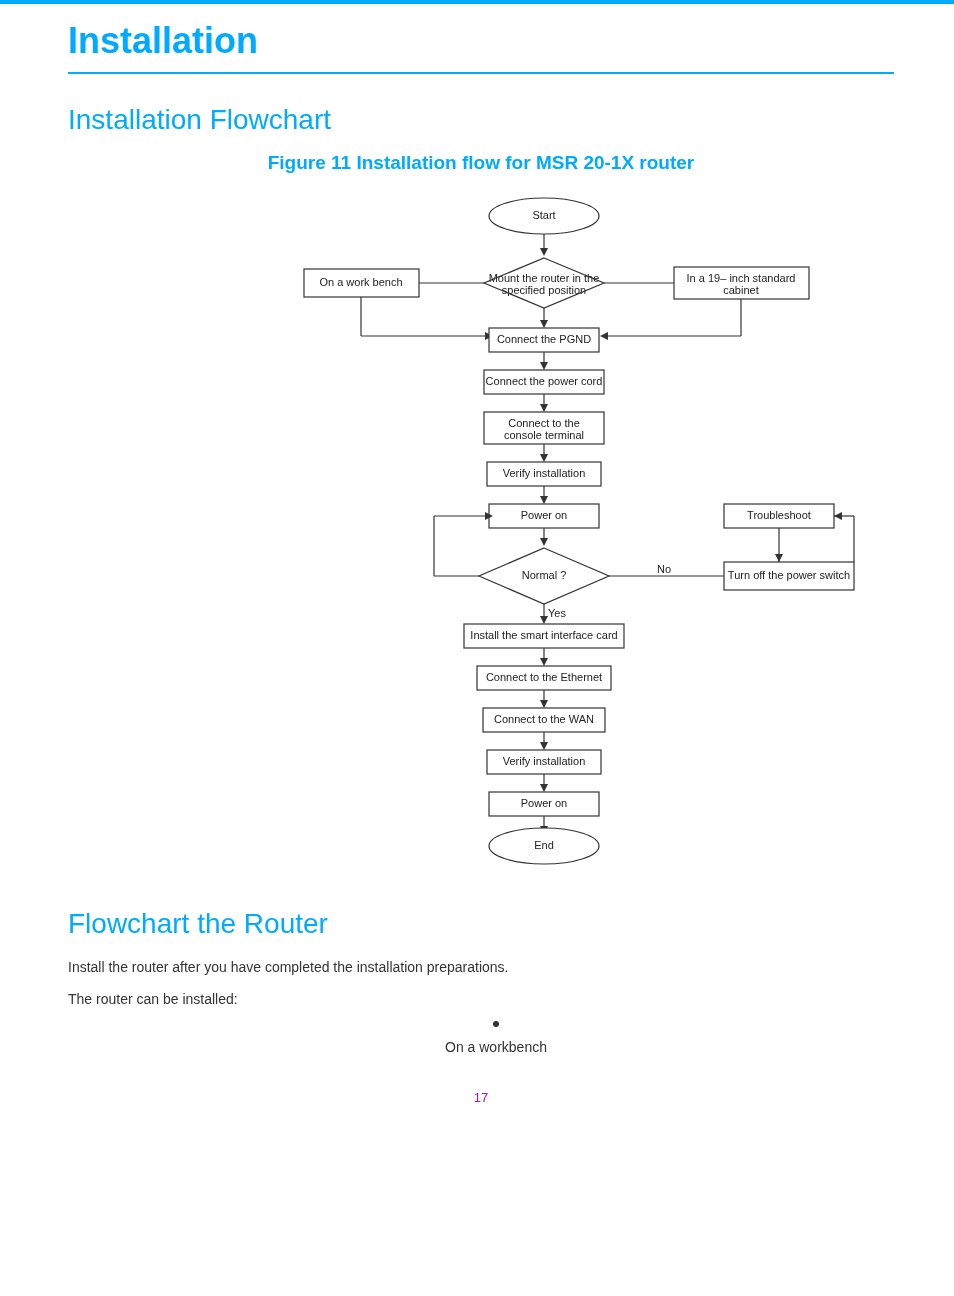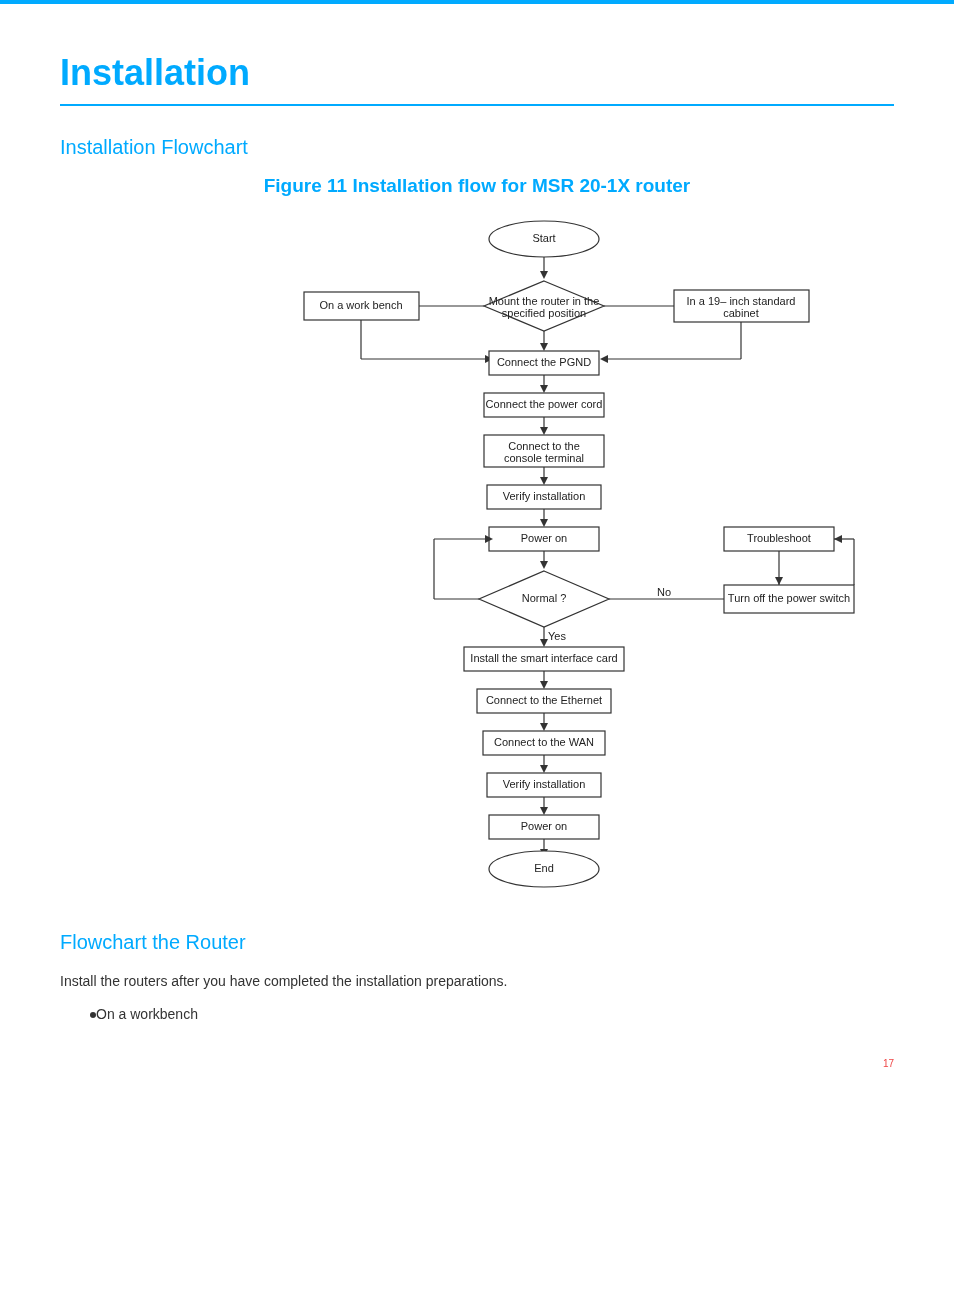--- a/index.html
+++ b/index.html
@@ -12,34 +12,35 @@
       padding: 0;
     }
 
     .top-border {
       height: 4px;
       background: #00aaff;
       width: 100%;
     }
 
     .page-content {
-      padding: 48px 60px 40px 60px;
+      padding: 16px 60px 40px 60px;
+      margin-left: 8px;
     }
 
     .page-title {
       font-size: 36px;
       font-weight: bold;
       color: #00aaff;
       margin-bottom: 30px;
       border-bottom: 2px solid #00aaff;
       padding-bottom: 10px;
     }
 
     .section-title {
-      font-size: 20px;
+      font-size: 28px;
       color: #00aaff;
       font-weight: normal;
       margin-bottom: 16px;
     }
 
     .figure-caption {
       color: #00aaff;
       font-size: 19px;
       font-weight: bold;
       text-align: center;
@@ -83,35 +84,36 @@
       margin-top: 6px;
     }
 
     .bullet-item {
       font-size: 14px;
       line-height: 1.8;
       color: #333;
       list-style: none;
       display: flex;
       align-items: center;
-      gap: 0;
+      gap: 8px;
+      flex-direction: column;
     }
 
     .bullet-dot {
       width: 6px;
       height: 6px;
       background: #333;
       border-radius: 50%;
       flex-shrink: 0;
     }
 
     .page-number {
-      text-align: right;
-      font-size: 10px;
-      color: #ef4444;
+      text-align: center;
+      font-size: 13px;
+      color: #a21caf;
       margin-top: 20px;
     }
   </style>
 </head>
 <body>
 
 <div class="top-border"></div>
 
 <div class="page-content">
 
@@ -247,21 +249,22 @@
 
       </svg>
     </div>
   </div>
 
   <div class="subsection">
   </div>
 
   <div class="subsection">
     <h2 class="section-title">Flowchart the Router</h2>
-    <p class="body-text">Install the routers after you have completed the installation preparations.</p>
+    <p class="body-text">Install the router after you have completed the installation preparations.</p>
+    <p class="body-text">The router can be installed:</p>
     <ul class="bullet-list">
       <li class="bullet-item">
         <span class="bullet-dot"></span>
         <span>On a workbench</span>
       </li>
     </ul>
   </div>
 
   <div class="page-number">17</div>
 

